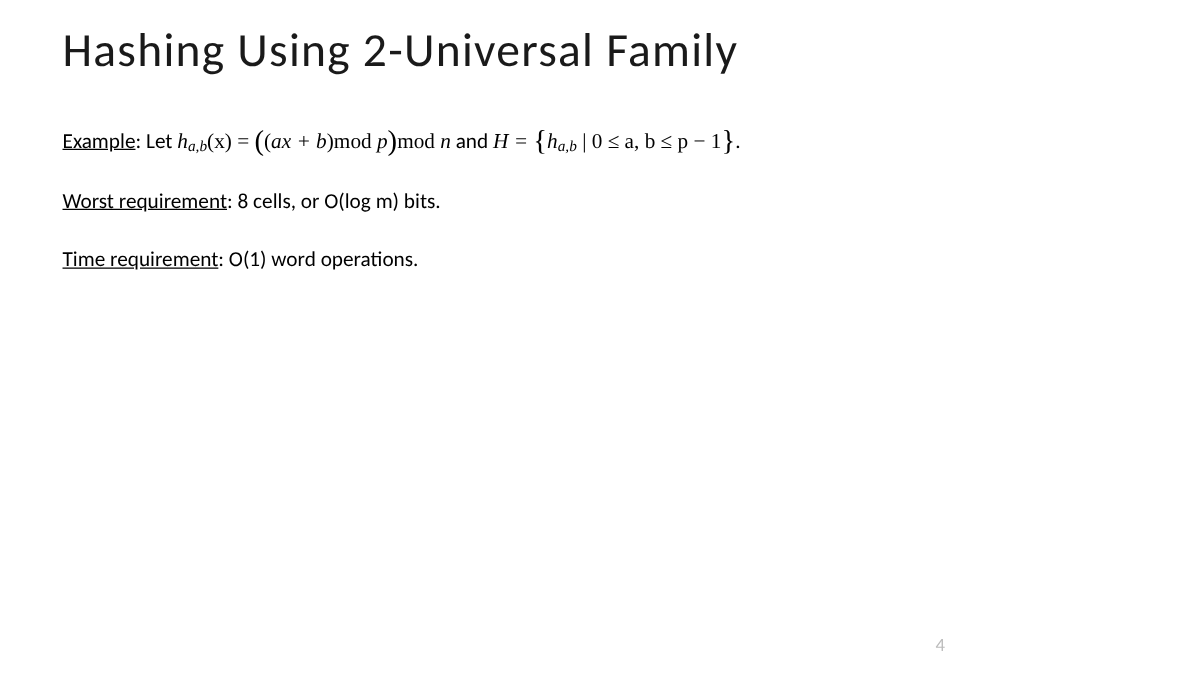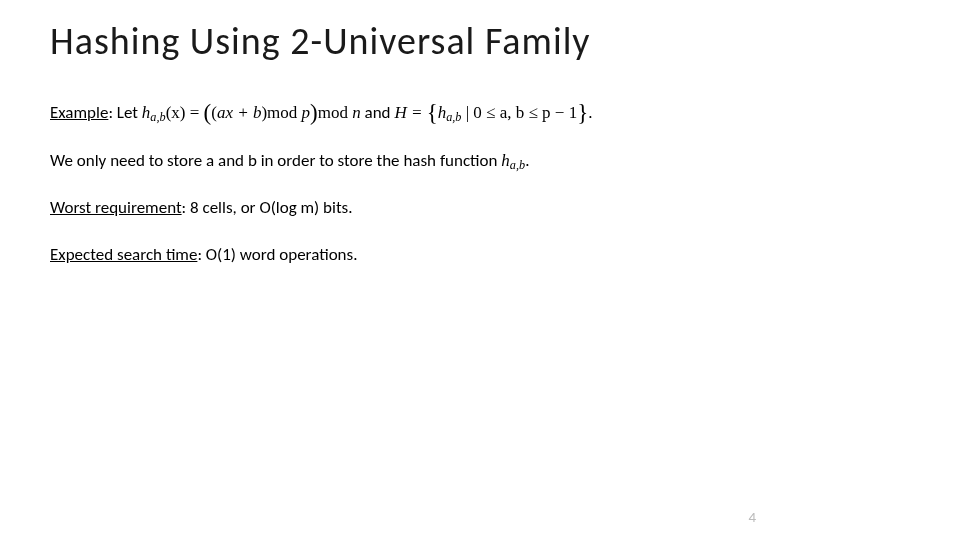--- a/index.html
+++ b/index.html
@@ -77,30 +77,27 @@
 <div class="slide">
 
   <div class="title">Hashing Using 2-Universal Family</div>
 
   <div class="body">
 
     <div class="para">
       <span class="u">Example</span><span>: </span><span>Let </span><span class="mi">h</span><span class="sub">a,b</span><span class="mr">(x) = </span><span class="big">(</span><span class="mr">(</span><span class="mi">ax + b</span><span class="mr">)</span><span class="mr">mod </span><span class="mi">p</span><span class="big">)</span><span class="mr">mod </span><span class="mi">n</span><span> and </span><span class="mi">H = </span><span class="big">{</span><span class="mi">h</span><span class="sub">a,b</span><span class="mr"> | 0 ≤ a, b ≤ p − 1</span><span class="big">}</span><span>.</span>
     </div>
 
-    <div class="para">
-      <span>We only need to store a and b in order to store the hash function </span><span class="mi">h</span><span class="sub">a,b</span><span>.</span>
-    </div>
 
     <div class="para">
       <span class="u">Worst requirement</span><span>: 8 cells, or O(log m) bits.</span>
     </div>
 
+    <div class="para">
+      <span class="u">Time requirement</span><span>: O(1) word operations.</span>
+    </div>
 
-    <div class="para">
-      <span class="u">Expected search time</span><span>: O(1) word operations.</span>
-    </div>
 
 
   </div>
 
   <div class="page-number">4</div>
 </div>
 
 </body></html>

